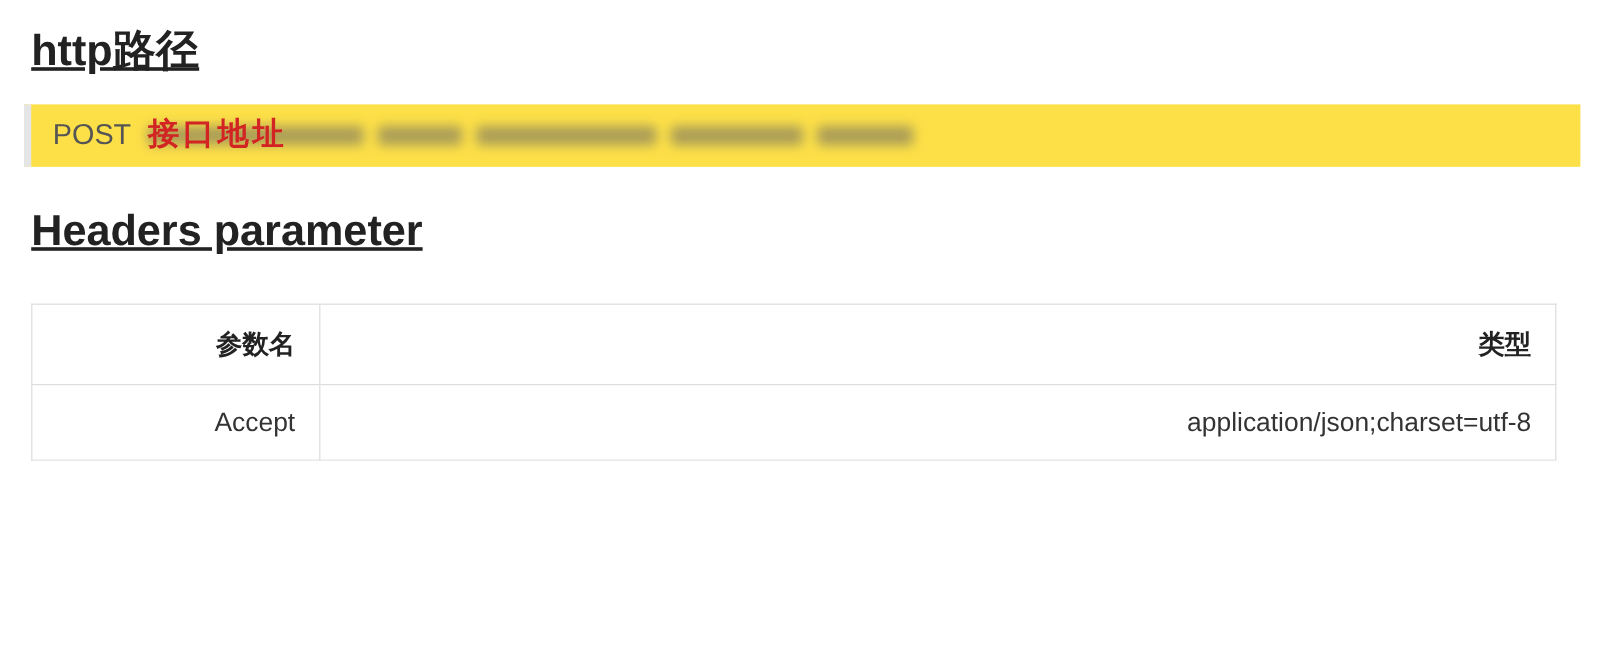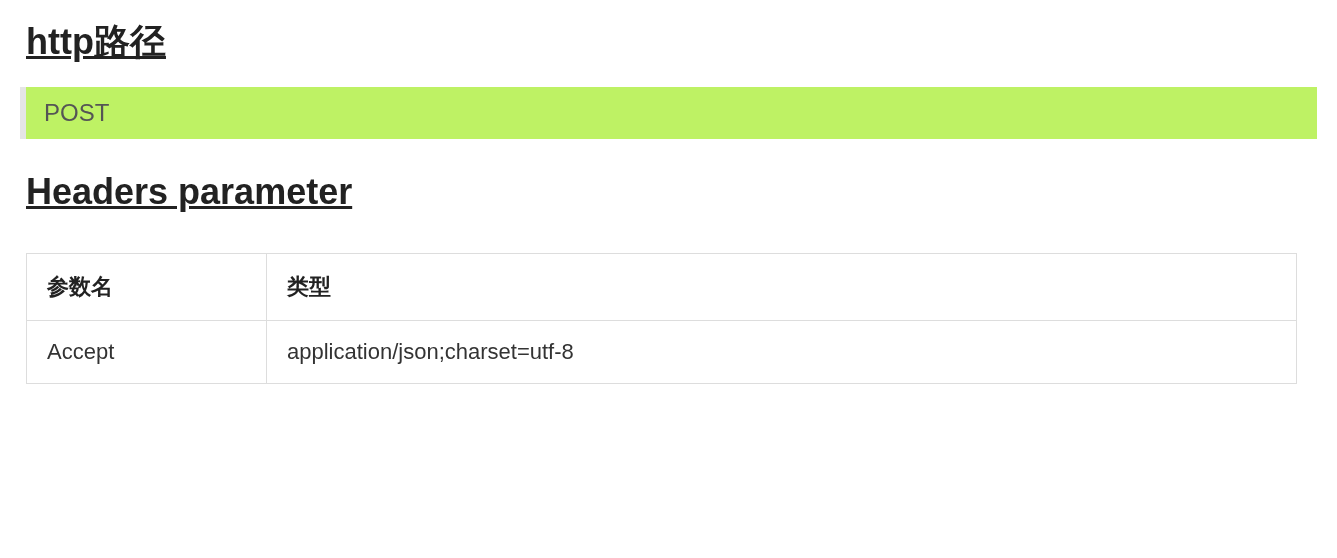--- a/index.html
+++ b/index.html
@@ -14,21 +14,21 @@
       font-size: 36px;
       font-weight: 700;
       margin: 18px 0 20px 6px;
       color: #222;
       text-decoration: underline;
     }
     h2.section-title.second { margin-top: 32px; margin-bottom: 40px; }
 
     .quote-block {
       border-left: 6px solid #e5e5e5;
-      background: #bef264;
+      background: #fde047;
       padding: 12px 18px;
     }
     .quote-inner {
       display: flex;
       align-items: center;
       gap: 14px;
       font-size: 24px;
       color: #666;
     }
     .method-label { color: #555; }
@@ -60,39 +60,49 @@
     table.headers-table {
       width: 98%;
       margin-left: 6px;
       border-collapse: collapse;
       font-size: 22px;
     }
     table.headers-table th,
     table.headers-table td {
       border: 1px solid #ddd;
       padding: 18px 20px;
-      text-align: left;
+      text-align: right;
       color: #333;
       font-weight: 400;
     }
     table.headers-table th {
       font-weight: 700;
       color: #222;
     }
     table.headers-table th:first-child,
     table.headers-table td:first-child { width: 240px; }
   </style>
 </head>
 <body>
 
 <h2 class="section-title">http路径</h2>
 
 <div class="quote-block">
   <div class="quote-inner">
     <span class="method-label">POST</span>
+    <span class="url-wrap">
+      <span class="blur-bar">
+        <span class="blur-seg" style="width:180px"></span>
+        <span class="blur-seg" style="width:70px"></span>
+        <span class="blur-seg" style="width:150px"></span>
+        <span class="blur-seg" style="width:110px"></span>
+        <span class="blur-seg" style="width:80px"></span>
+      </span>
+      <span class="overlay-label">接口地址</span>
+    </span>
   </div>
 </div>
 
 <h2 class="section-title second">Headers parameter</h2>
 
 <table class="headers-table">
   <thead>
     <tr>
       <th>参数名</th>
       <th>类型</th>

